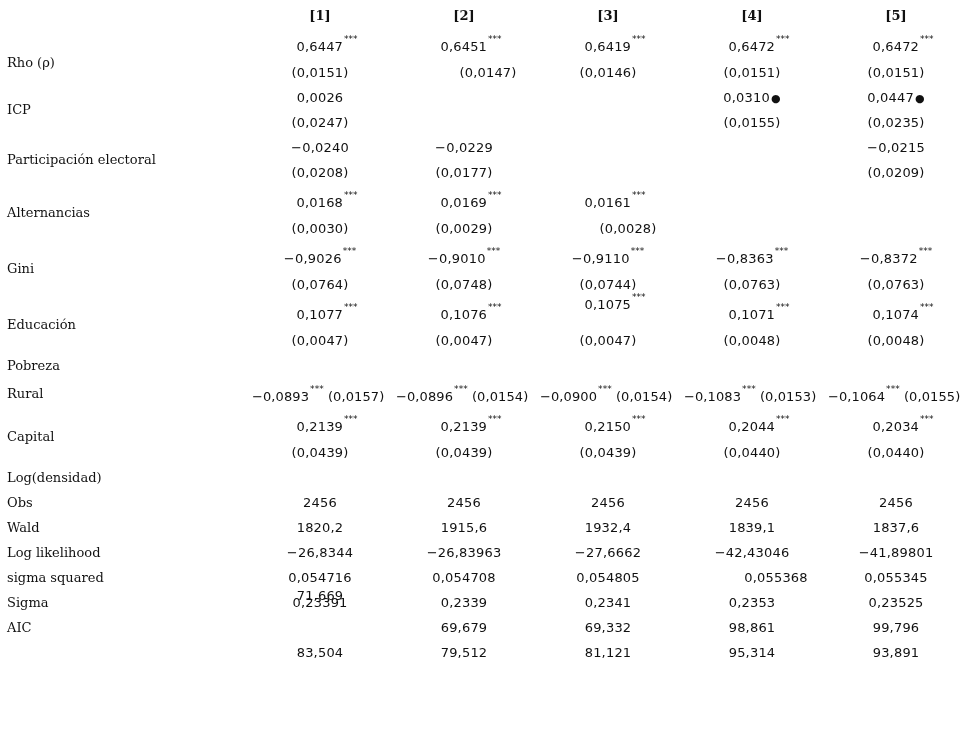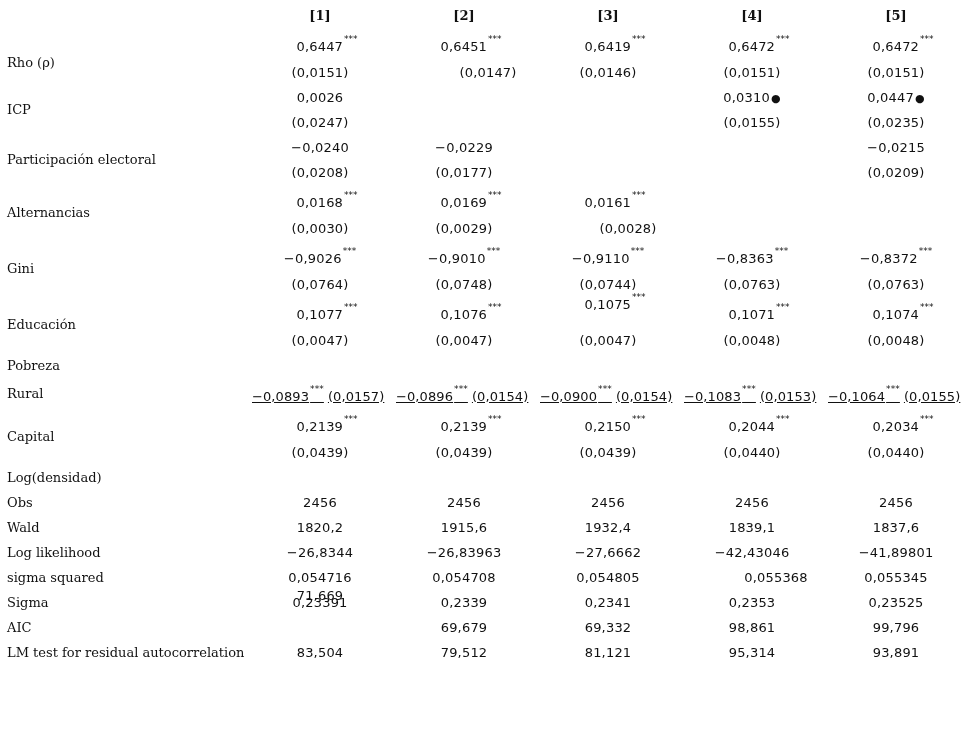--- a/index.html
+++ b/index.html
@@ -54,21 +54,20 @@
     .cell .dot {
       font-size: 11px;
       margin-left: 1px;
     }
     .rural-cell {
       position: absolute;
       white-space: nowrap;
       font-family: "DejaVu Sans", sans-serif;
       font-size: 13px;
       letter-spacing: 0.1px;
-      text-decoration: underline;
     }
     .rural-cell .sig {
       position: relative;
       top: -9px;
       font-size: 9px;
       margin-left: 1px;
       margin-right: 4px;
     }
   </style>
 </head>
@@ -200,20 +199,19 @@
   <div class="cell" style="left:752px;top:595px">0,2353</div>
   <div class="cell" style="left:896px;top:595px">0,23525</div>
 
   <div class="lbl" style="top:620px">AIC</div>
   <div class="cell" style="left:320px;top:588px">71,669</div>
   <div class="cell" style="left:464px;top:620px">69,679</div>
   <div class="cell" style="left:608px;top:620px">69,332</div>
   <div class="cell" style="left:752px;top:620px">98,861</div>
   <div class="cell" style="left:896px;top:620px">99,796</div>
 
-  <div class="lbl" style="top:645px">LM test for residual autocorrelation</div>
   <div class="cell" style="left:320px;top:645px">83,504</div>
   <div class="cell" style="left:464px;top:645px">79,512</div>
   <div class="cell" style="left:608px;top:645px">81,121</div>
   <div class="cell" style="left:752px;top:645px">95,314</div>
   <div class="cell" style="left:896px;top:645px">93,891</div>
 
 </div>
 
 </body></html>

